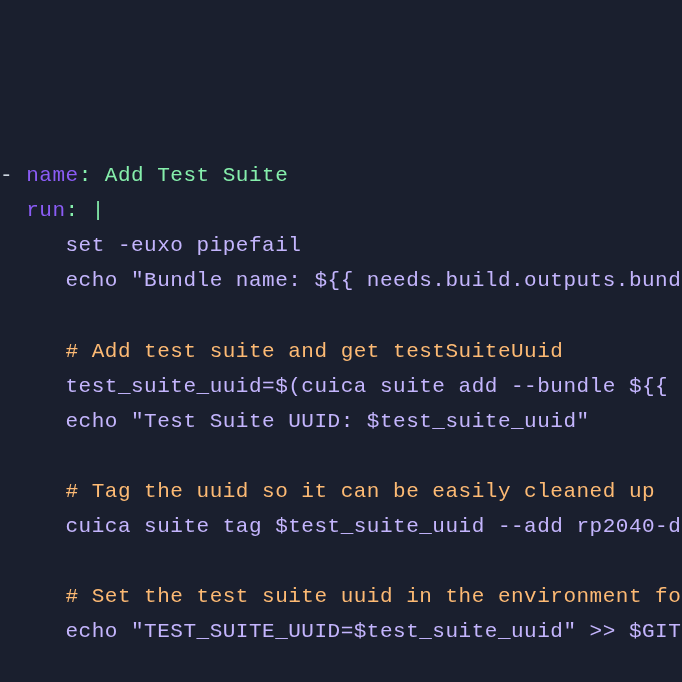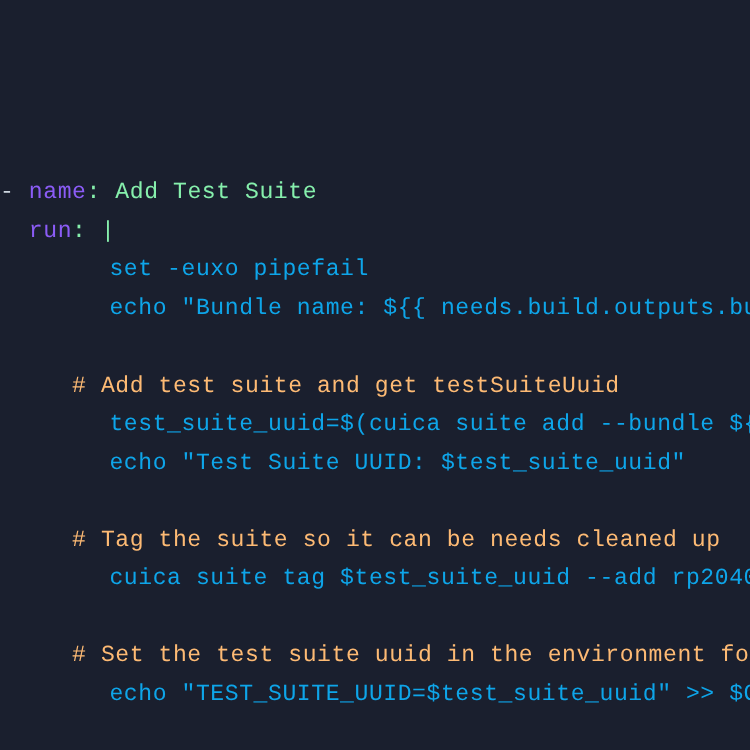--- a/index.html
+++ b/index.html
@@ -27,42 +27,41 @@
       color: #cdd6e0;
     }
     .key {
       color: #8b5cf6;
       font-family: Liberation Mono, monospace;
     }
     .colon {
       color: #86efac;
     }
     .text {
-      color: #0ea5e9;
-      padding-left: 34px;
+      color: #c4b5fd;
     }
     .comment {
       color: #fdba74;
     }
   </style>
 </head>
 <body>
 
 
 
 <div><span class="line"><span class="dash">- </span><span class="key">name</span><span class="colon">: Add Test Suite</span></span>
 <span class="line">  <span class="key">run</span><span class="colon">: |</span></span>
 <span class="line text">     set -euxo pipefail</span>
 <span class="line text">     echo "Bundle name: ${{ needs.build.outputs.bundle_</span>
 <span class="line text"></span>
 <span class="line comment">     # Add test suite and get testSuiteUuid</span>
 <span class="line text">     test_suite_uuid=$(cuica suite add --bundle ${{ nee</span>
 <span class="line text">     echo "Test Suite UUID: $test_suite_uuid"</span>
 <span class="line text"></span>
-<span class="line comment">     # Tag the suite so it can be needs cleaned up</span>
+<span class="line comment">     # Tag the uuid so it can be easily cleaned up</span>
 <span class="line text">     cuica suite tag $test_suite_uuid --add rp2040-demo</span>
 <span class="line text"></span>
 <span class="line comment">     # Set the test suite uuid in the environment for u</span>
 <span class="line text">     echo "TEST_SUITE_UUID=$test_suite_uuid" &gt;&gt; $GITHUB</span>
 
 
 
 
 </div>
 

